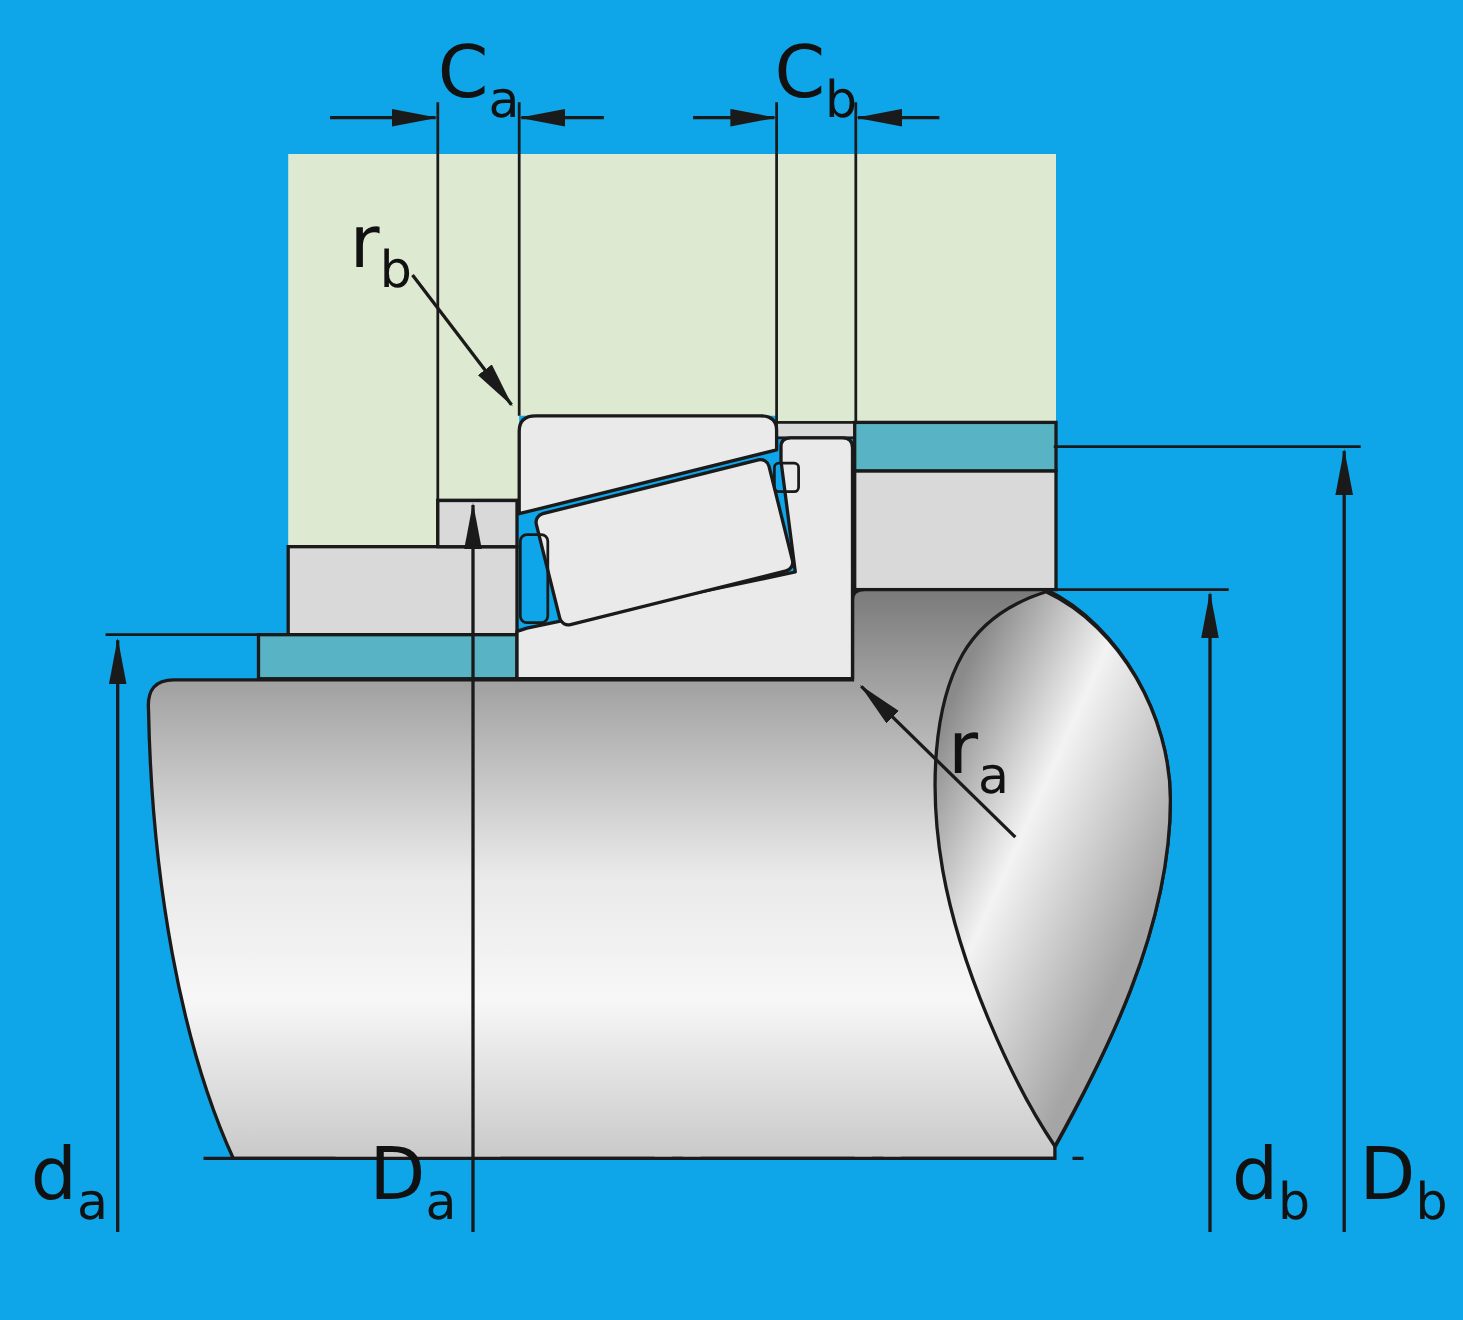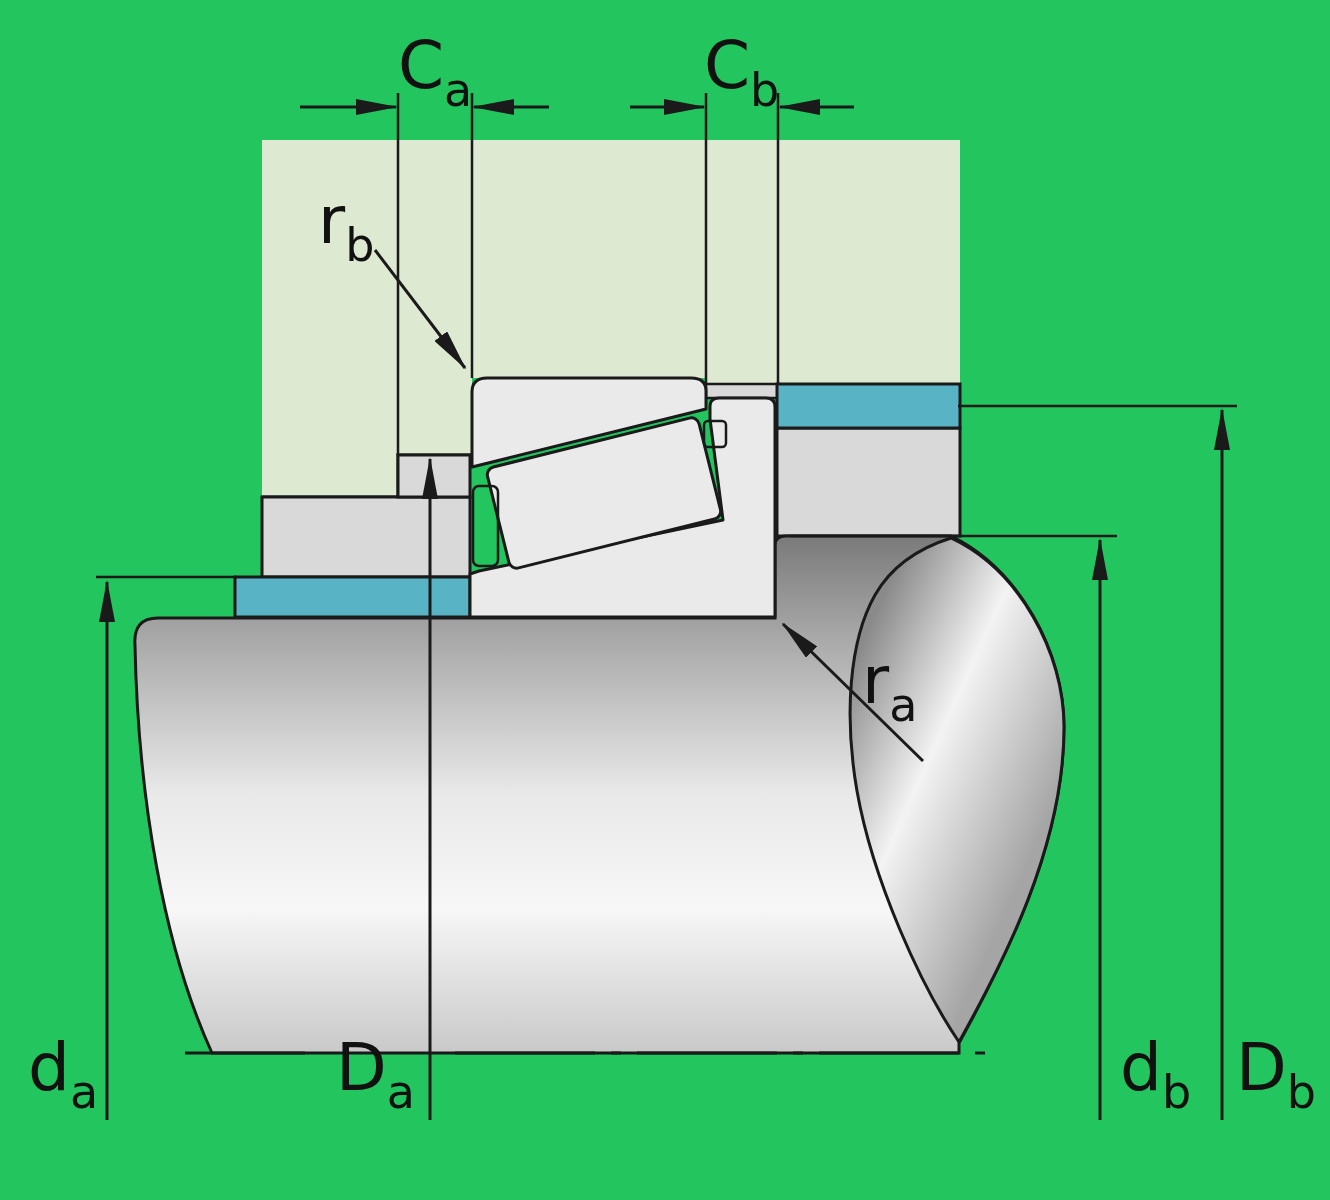--- a/index.html
+++ b/index.html
@@ -8,21 +8,21 @@
     background: #ffffff;
     width: 1330px;
     height: 1200px;
     font-family: "DejaVu Sans", "Liberation Sans", sans-serif;
   }
   .diagram-wrap {
     position: relative;
     width: 1330px;
     height: 1200px;
     overflow: hidden;
-    background: #22c55e;
+    background: #0ea5e9;
   }
   svg { display: block; }
   text {
     fill: #111111;
     font-family: "DejaVu Sans", "Liberation Sans", sans-serif;
   }
   .lbl  { font-size: 66px; }
   .sub  { font-size: 46px; }
 </style>
 </head>

